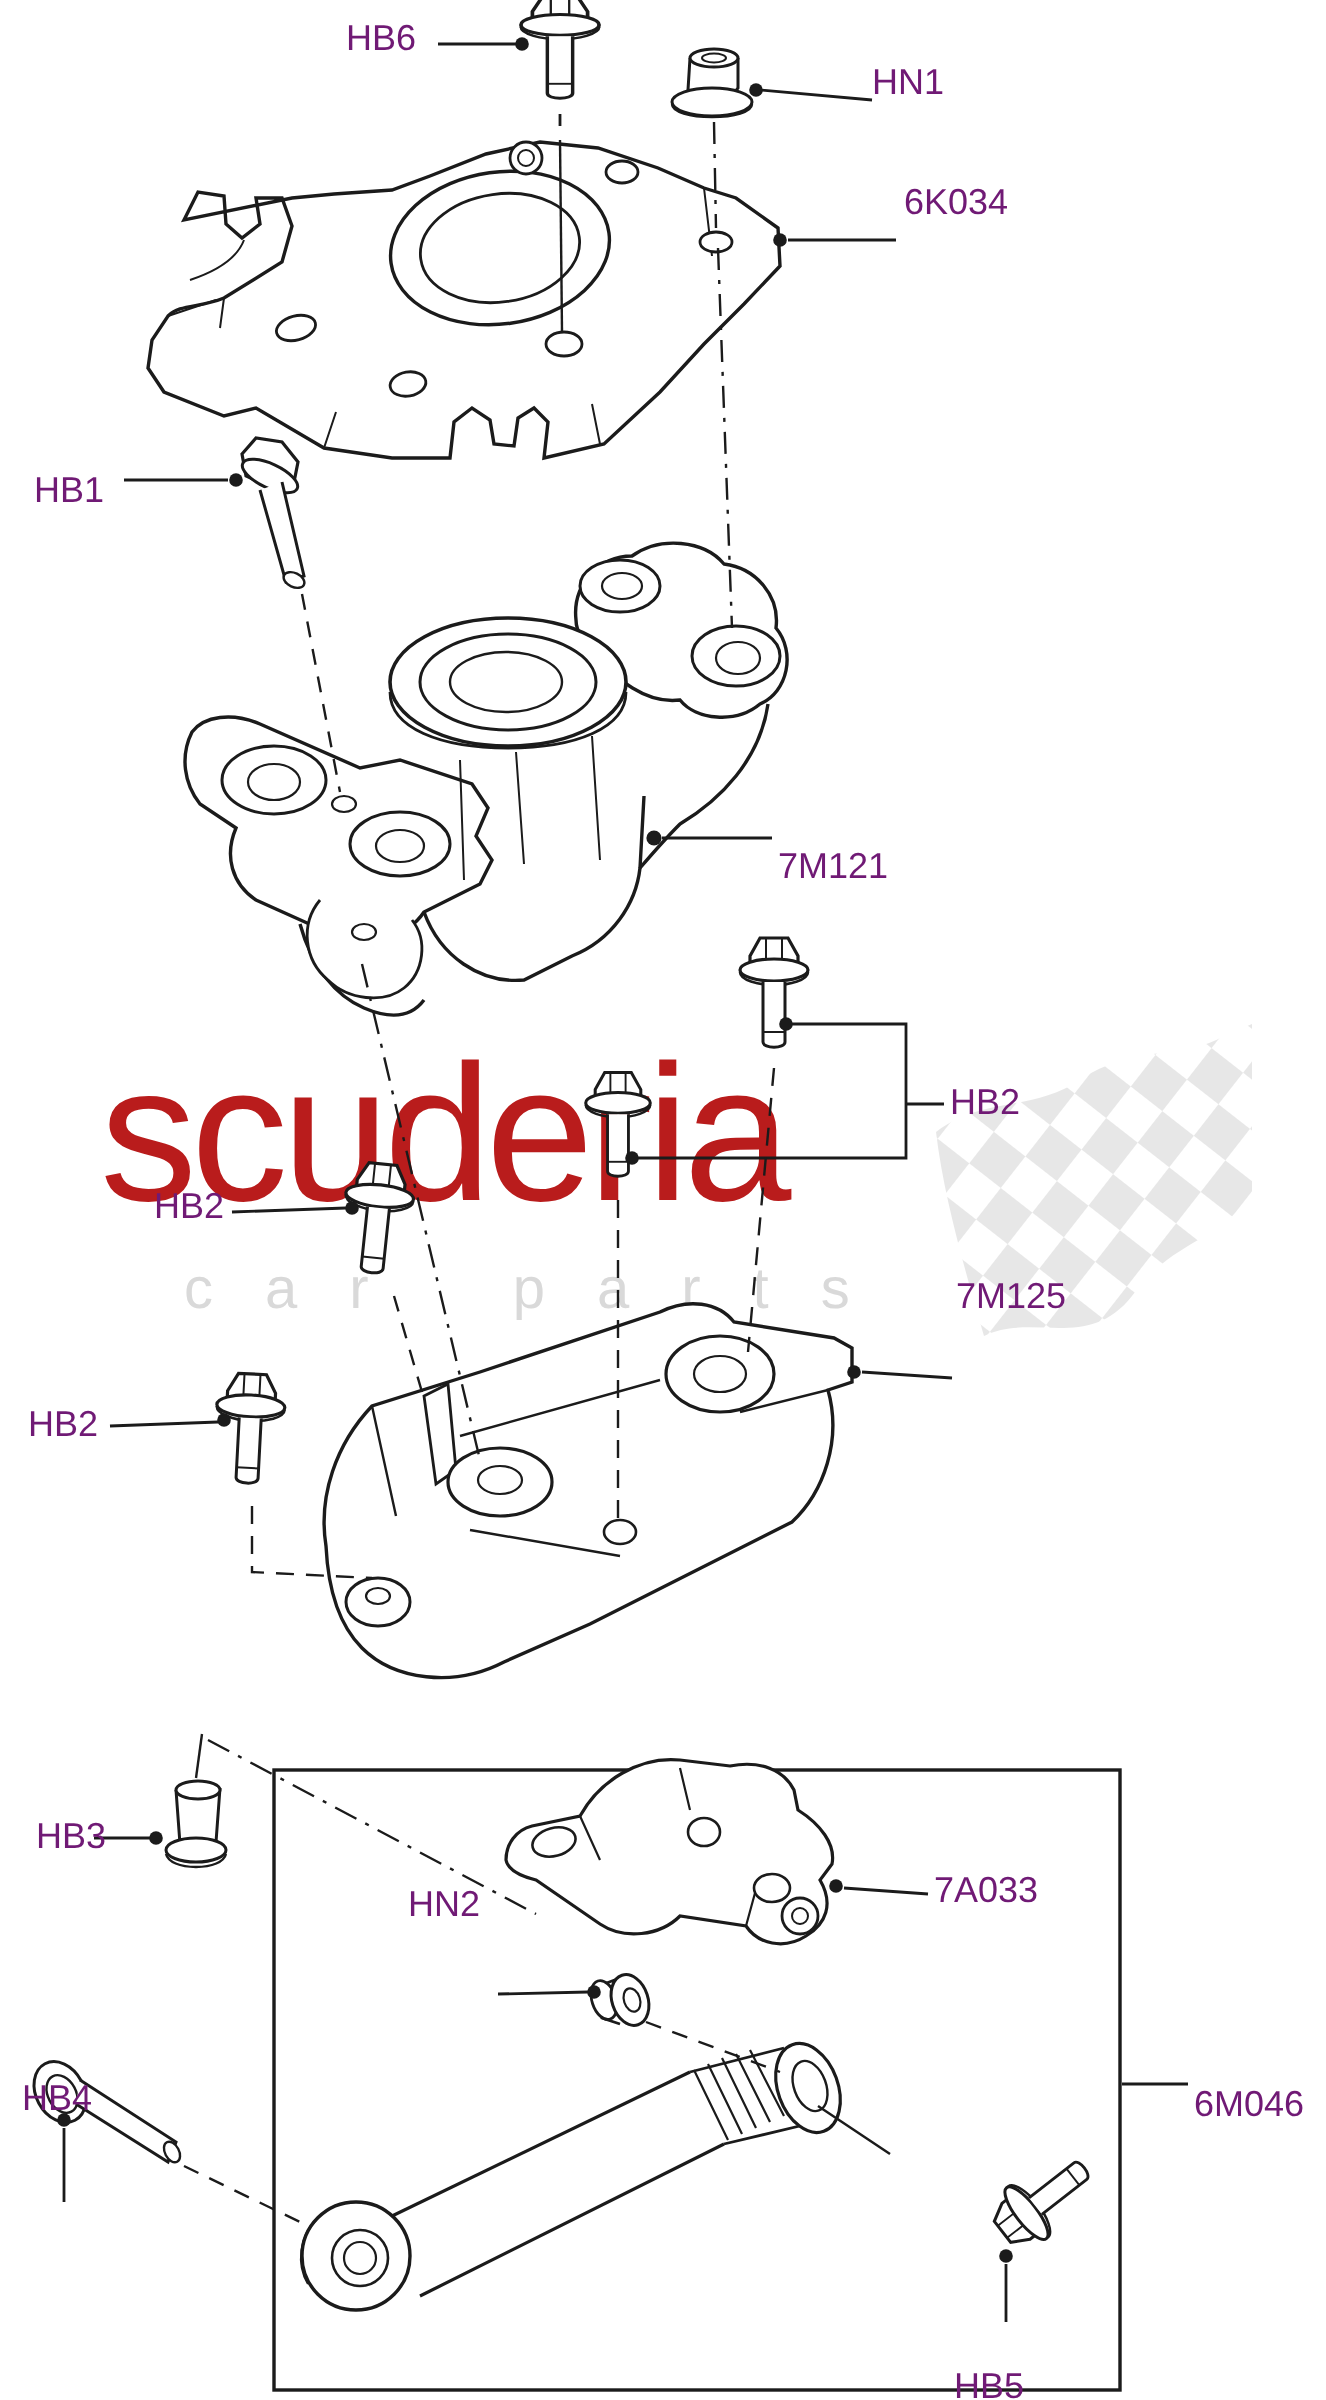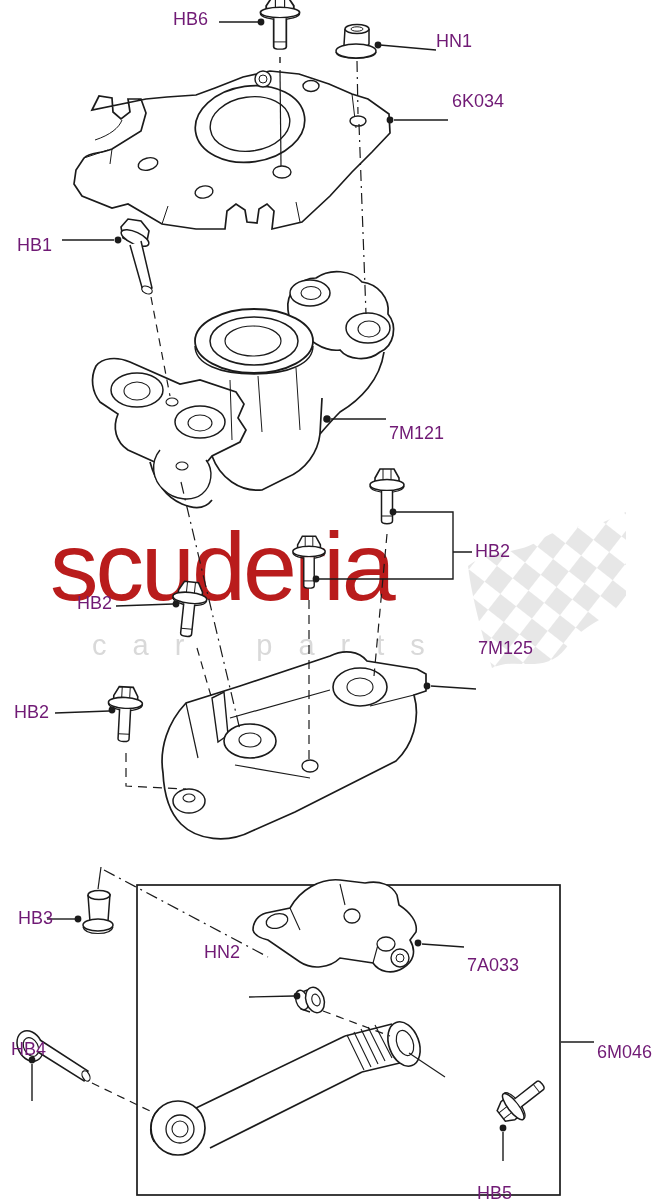--- a/index.html
+++ b/index.html
@@ -241,19 +241,19 @@
   <div class="callout" style="left:173px;top:10px">HB6</div>
   <div class="callout" style="left:436px;top:32px">HN1</div>
   <div class="callout" style="left:452px;top:92px">6K034</div>
   <div class="callout" style="left:17px;top:236px">HB1</div>
   <div class="callout" style="left:389px;top:424px">7M121</div>
   <div class="callout" style="left:475px;top:542px">HB2</div>
   <div class="callout" style="left:77px;top:594px">HB2</div>
   <div class="callout" style="left:14px;top:703px">HB2</div>
   <div class="callout" style="left:478px;top:639px">7M125</div>
   <div class="callout" style="left:18px;top:909px">HB3</div>
-  <div class="callout" style="left:467px;top:956px">7A033</div>
+  <div class="callout" style="left:467px;top:936px">7A033</div>
   <div class="callout" style="left:204px;top:943px">HN2</div>
   <div class="callout" style="left:597px;top:1043px">6M046</div>
   <div class="callout" style="left:11px;top:1040px">HB4</div>
   <div class="callout" style="left:477px;top:1184px">HB5</div>
 
 </div>
 
 </body></html>

